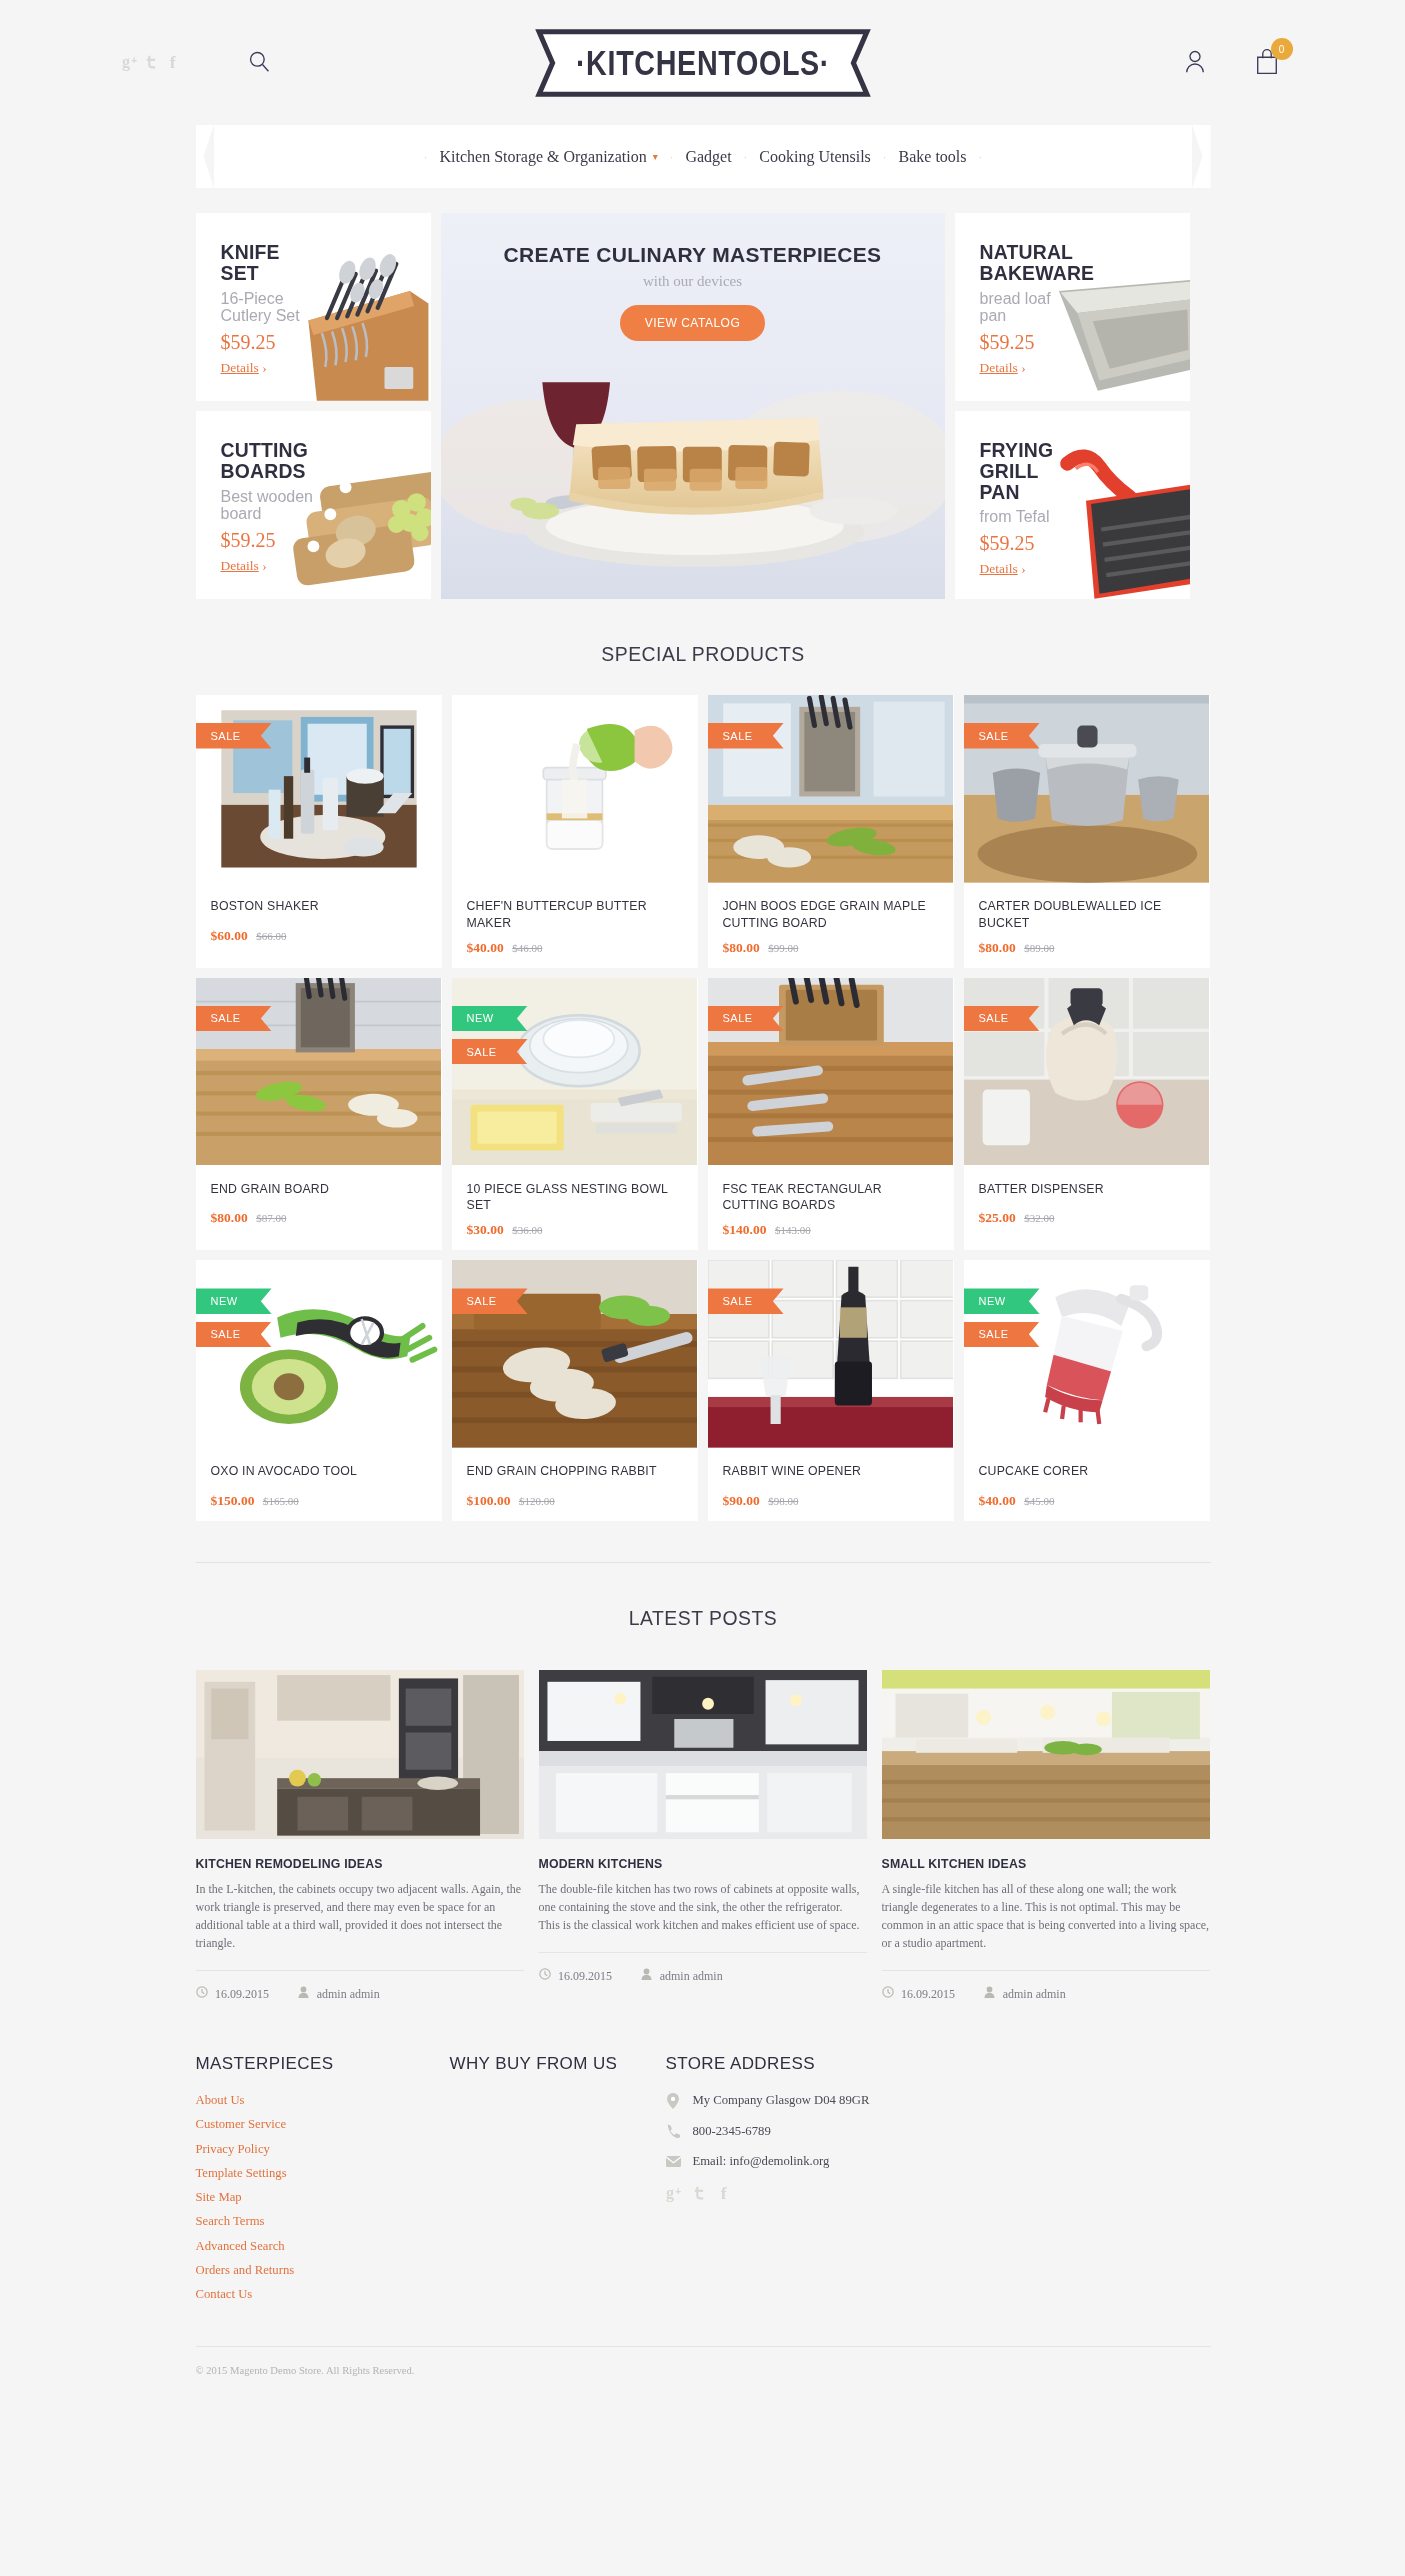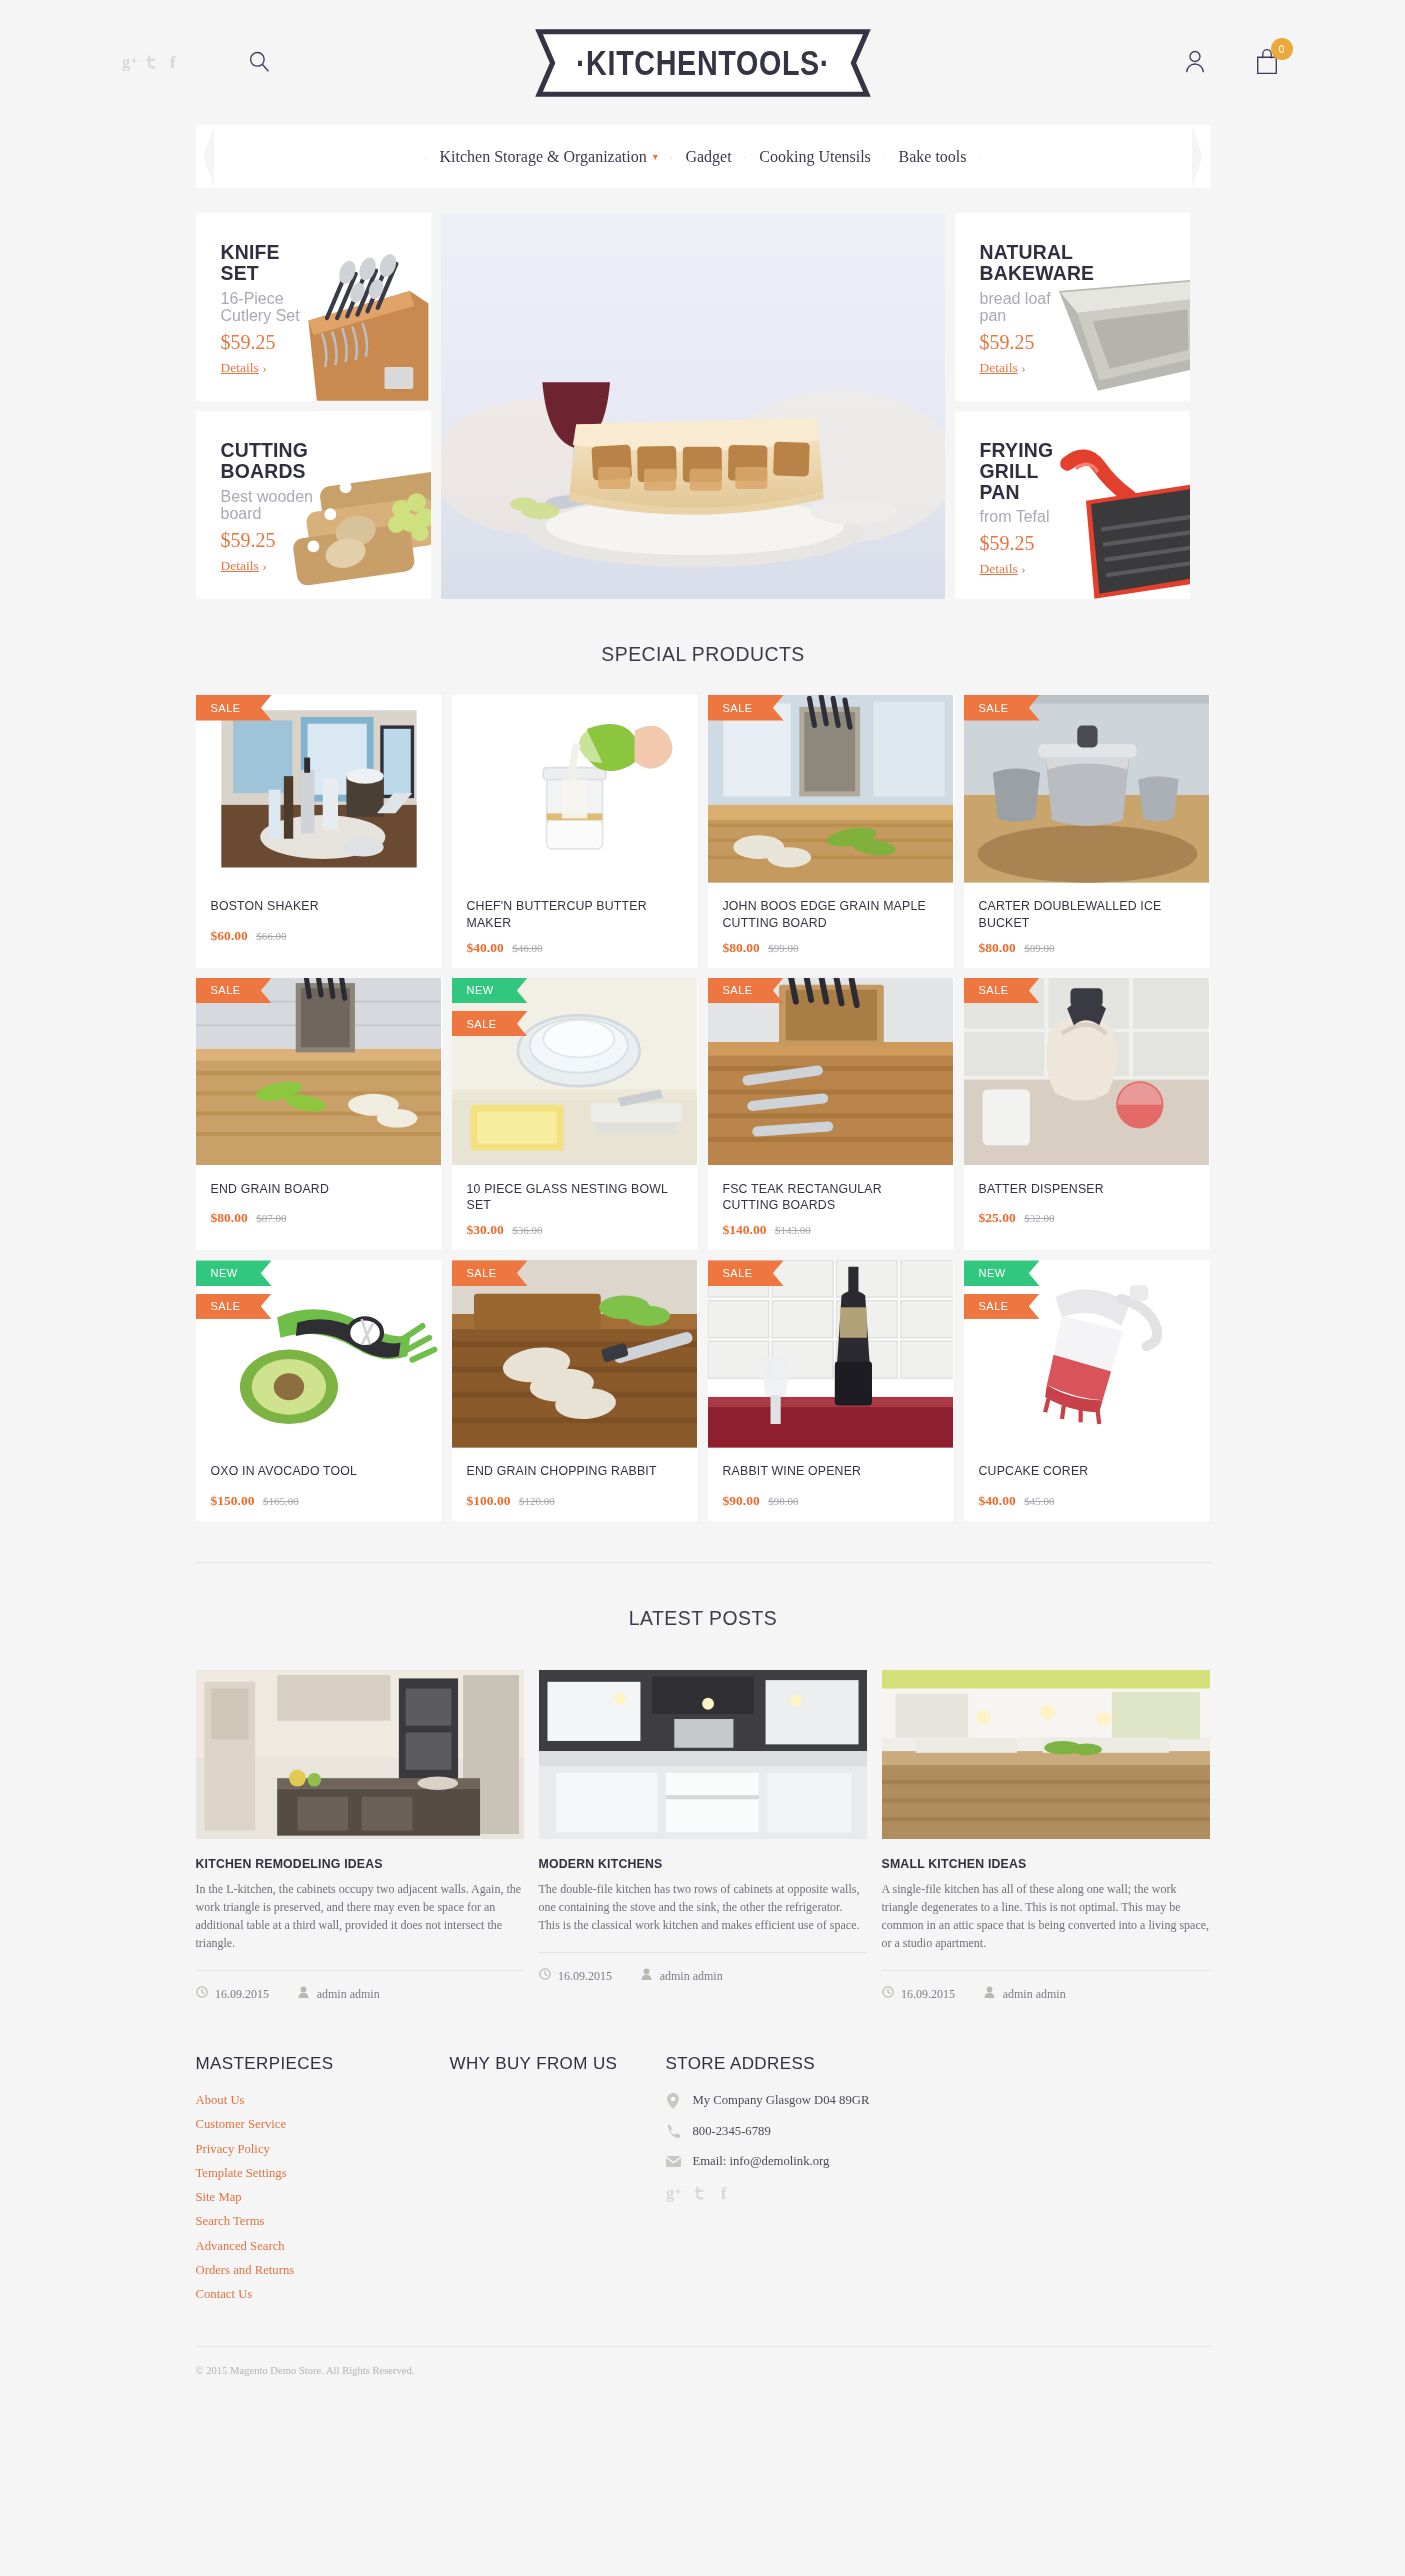--- a/index.html
+++ b/index.html
@@ -115,21 +115,21 @@
     font-size: 19.4px; color: #3b3b4b; letter-spacing: 0.5px; padding: 44px 0 29px;
   }
 
   
   .prod-grid { width: 1015px; margin: 0 auto; display: flex; flex-wrap: wrap; gap: 10px; }
   .prod-card {
     width: 246px; background: #fff; position: relative; padding-bottom: 12px;
   }
   .prod-imgbox { width: 100%; height: 188px; position: relative; overflow: hidden; }
   .prod-media { position: absolute; inset: 0; }
-  .badges { position: absolute; top: 0; left: 0; z-index: 6; }
+  .badges { position: absolute; top: 28px; left: 0; z-index: 6; }
   .badge {
     position: relative; color: #fff; font-family: "Liberation Sans", sans-serif;
     font-size: 11px; letter-spacing: 0.5px; padding: 6.8px 20px 6.8px 15px; margin-bottom: 7.6px;
     width: 76px; clip-path: polygon(0 0, 100% 0, 86% 50%, 100% 100%, 0 100%);
   }
   .badge.sale { background: #ee7741; }
   .badge.new { background: #32c77f; }
   .prod-name {
     font-family: "Liberation Sans Narrow","Liberation Sans", sans-serif;
     font-size: 12.3px; color: #33333f; letter-spacing: 0.2px; line-height: 1.35;
@@ -400,20 +400,25 @@
             <rect x="348" y="300" width="38" height="26" rx="4"></rect>
           </g>
           <path d="M152 330 Q300 366 452 330 L452 338 Q300 374 152 340 Z" fill="#e9d3a6"></path>
         </g>
         <ellipse cx="488" cy="352" rx="52" ry="16" fill="#edecea"></ellipse>
         <g fill="#cfe08e" opacity=".9">
           <ellipse cx="118" cy="352" rx="22" ry="10"></ellipse>
           <ellipse cx="98" cy="344" rx="16" ry="8"></ellipse>
         </g>
       </svg>
+      <div class="hero-texts">
+        <div class="hero-h">CREATE CULINARY MASTERPIECES</div>
+        <div class="hero-s">with our devices</div>
+        <button class="btn-orange">VIEW CATALOG</button>
+      </div>
     </div>
 
     <div class="promo-col">
       <div class="promo-card">
         <div class="promo-txt">
           <div class="promo-title" style="white-space:pre-line">NATURAL
 BAKEWARE</div>
           <div class="promo-sub" style="white-space:pre-line">bread loaf
 pan</div>
           <div class="promo-price">$59.25</div>

